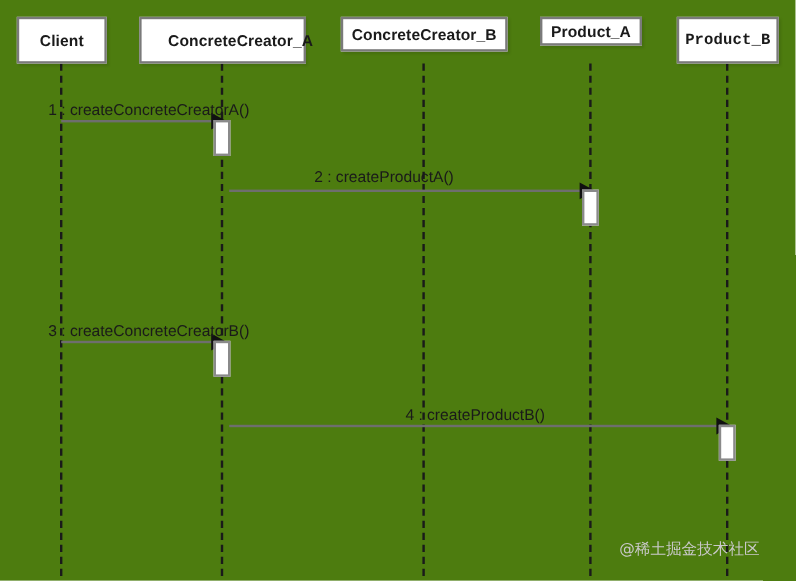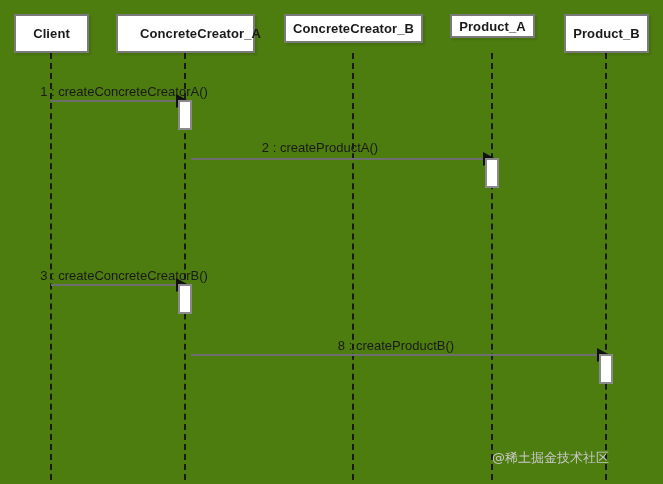--- a/index.html
+++ b/index.html
@@ -88,38 +88,38 @@
       </div>
       <div class="participant-head" style="left: 116px; top: 14px; width: 139px; height: 39px; padding-left: 30px;">
         <span class="participant-label">ConcreteCreator_A</span>
       </div>
       <div class="participant-head" style="left: 284px; top: 14px; width: 139px; height: 29px;">
         <span class="participant-label">ConcreteCreator_B</span>
       </div>
       <div class="participant-head" style="left: 450px; top: 14px; width: 85px; height: 24px;">
         <span class="participant-label">Product_A</span>
       </div>
-      <div class="participant-head" style="left: 564px; top: 14px; width: 85px; height: 39px;">
+      <div class="participant-head" style="left: 564px; top: 14px; width: 85px; height: 39px; font-family: Liberation Mono, monospace;">
         <span class="participant-label">Product_B</span>
       </div>
     </div>
   <div id="messages-layer">
       <div class="msg-line" style="left: 51px; top: 100px; width: 126px;"></div>
       <div class="msg-head" style="left: 176px; top: 94px;"></div>
       <div class="msg-label" style="left: -26px; top: 84px; width: 300px;">1 : createConcreteCreatorA()</div>
       <div class="msg-line" style="left: 191px; top: 158px; width: 293px;"></div>
       <div class="msg-head" style="left: 483px; top: 152px;"></div>
       <div class="msg-label" style="left: 170px; top: 140px; width: 300px;">2 : createProductA()</div>
       <div class="msg-line" style="left: 51px; top: 284px; width: 126px;"></div>
       <div class="msg-head" style="left: 176px; top: 278px;"></div>
       <div class="msg-label" style="left: -26px; top: 268px; width: 300px;">3 : createConcreteCreatorB()</div>
       <div class="msg-line" style="left: 191px; top: 354px; width: 407px;"></div>
       <div class="msg-head" style="left: 597px; top: 348px;"></div>
-      <div class="msg-label" style="left: 246px; top: 338px; width: 300px;">8 : createProductB()</div>
+      <div class="msg-label" style="left: 246px; top: 338px; width: 300px;">4 : createProductB()</div>
     </div>
   <div id="activations-layer">
       <div class="activation" style="left: 178px; top: 100px; width: 14px; height: 30px;"></div>
       <div class="activation" style="left: 485px; top: 158px; width: 14px; height: 30px;"></div>
       <div class="activation" style="left: 178px; top: 284px; width: 14px; height: 30px;"></div>
       <div class="activation" style="left: 599px; top: 354px; width: 14px; height: 30px;"></div>
     </div>
-  <div class="watermark" style="left: 492px; top: 449px; color: rgb(201, 201, 201); text-align: right;">@稀土掘金技术社区</div>
+  <div class="watermark" style="left: 516px; top: 449px; color: rgb(201, 201, 201); text-align: right;">@稀土掘金技术社区</div>
 </div>
 
 </body></html>

